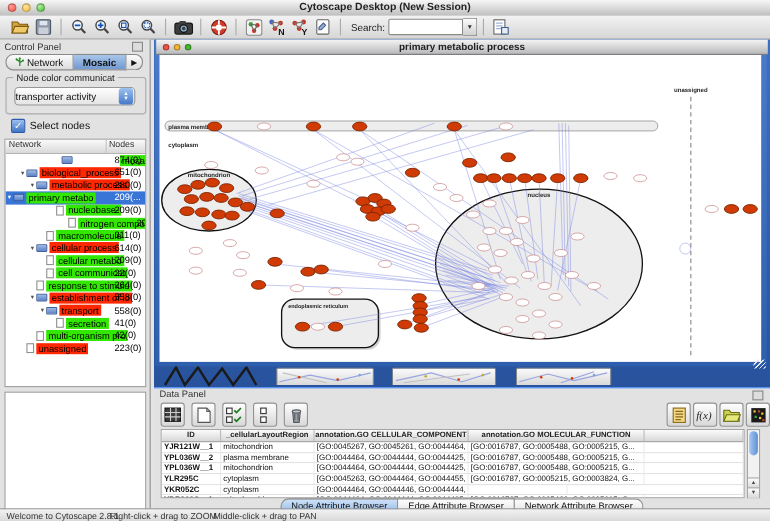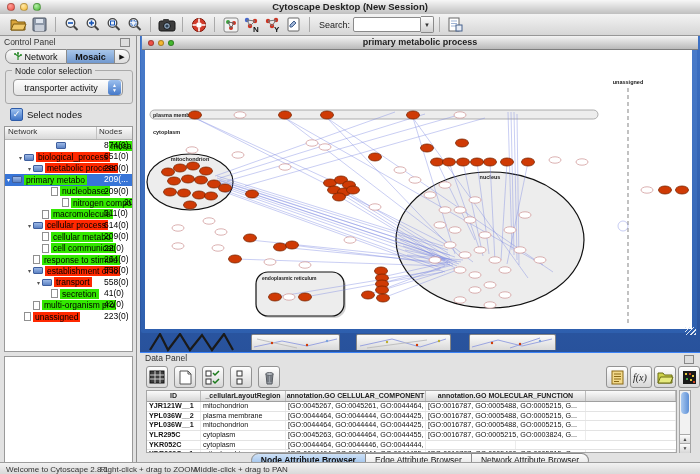--- a/index.html
+++ b/index.html
@@ -32,21 +32,21 @@
   .cp-tab{flex:0 0 auto;display:flex;align-items:center;justify-content:center;gap:2px;
     font-size:9px;color:#111;border:1px solid #8a8a8a;background:linear-gradient(#fbfbfb,#dcdcdc);height:15px;box-sizing:border-box}
   .cp-tab.first{border-radius:7px 0 0 7px;width:62px}
   .cp-tab.sel{background:linear-gradient(#a8c6ea,#7199cf);font-weight:bold;width:48px;border-left:none}
   .cp-tab.arrow{width:15px;border-left:none;border-radius:0 7px 7px 0;font-size:7px}
   .branch-ic{width:8px;height:9px;display:inline-block}
   .groupbox{left:5px;top:34px;width:126px;height:32px;border:1px solid #aaa;border-radius:3px}
   .groupbox .gb-ttl{position:absolute;left:6px;top:-5px;background:#e2e2e2;padding:0 3px;font-size:8.5px;color:#222}
   .combo{position:absolute;left:7px;top:8px;width:110px;height:17px;background:linear-gradient(#fefefe,#e4e4e4);
     border:1px solid #979797;border-radius:4px;font-size:9px;display:flex;align-items:center;box-sizing:border-box}
-  .combo .cval{flex:1;text-align:center;color:#111}
+  .combo .cval{flex:1;text-align:left;color:#111}
   .combo .cstep{width:13px;height:15px;margin-right:1px;border-radius:3px;background:linear-gradient(#9cc0ef,#4579c9);
     color:#fff;font-size:5px;line-height:5px;display:flex;flex-direction:column;align-items:center;justify-content:center}
   .chkrow{left:10px;top:72px;display:flex;align-items:center;gap:4px}
   .chk{width:11px;height:11px;border-radius:2px;background:linear-gradient(#9cc0ef,#3f74c7);border:1px solid #2d5ba8;
     color:#fff;font-size:9px;line-height:10px;text-align:center;font-weight:bold}
   .chklbl{font-size:9.5px;color:#111}
   .treepanel{left:4px;top:90px;width:129px;height:226px;background:#fff;border:1px solid #9a9a9a;box-sizing:border-box;overflow:hidden}
   .tree-hd{display:flex;height:12px;background:linear-gradient(#fbfbfb,#d9d9d9);border-bottom:1px solid #b5b5b5;font-size:8px;color:#333}
   .tree-hd .c1{flex:1;padding-left:3px;border-right:1px solid #c2c2c2}
   .tree-hd .c2{width:33px;padding-left:2px}
@@ -88,21 +88,21 @@
   .drow div{border-right:1px solid #ececec;box-sizing:border-box;padding-left:2px;overflow:hidden;white-space:nowrap;line-height:8.7px}
   .drow .c0{font-weight:bold}
   .dscroll{position:absolute;left:539px;top:37px;width:12px;height:63px;background:#f2f2f2;border:1px solid #a5a5a5;box-sizing:border-box}
   .dthumb{position:absolute;left:1px;top:1px;width:8px;height:22px;border-radius:4px;background:linear-gradient(90deg,#a9c9f0,#5d8fd6)}
   .dsarr{position:absolute;left:0;width:10px;height:9px;font-size:5px;text-align:center;line-height:9px;color:#444;background:linear-gradient(#fdfdfd,#d6d6d6);border-top:1px solid #aaa}
   .atabs{position:absolute;left:0;top:100px;width:560px;text-align:center}
   .atab{display:inline-block;font-size:8.5px;color:#111;padding:1px 9px 2px;border:1px solid #8a8a8a;border-left:none;
     background:linear-gradient(#fdfdfd,#e2e2e2);vertical-align:top}
   .atab.first{border-left:1px solid #8a8a8a;border-radius:8px 0 0 8px}
   .atab.last{border-radius:0 8px 8px 0}
-  .atab.sel{background:linear-gradient(#cfe2f7,#8fb8e8);font-weight:bold}
+  .atab.sel{background:linear-gradient(#cfe2f7,#8fb8e8);font-weight:normal}
   
   .statusbar{left:0;top:462px;width:700px;height:12px;background:linear-gradient(#f2f2f2,#d9d9d9);
     border-top:1px solid #9d9d9d;font-size:8px;color:#333;box-sizing:border-box}
   .statusbar span{position:absolute;top:1px;line-height:11px}
 </style>
 </head>
 <body>
 
 <div class="abs titlebar">
   <span class="tl r"></span>
@@ -234,21 +234,21 @@
           </svg>
       </span>
       <span>Network</span>
     </div>
     <div class="cp-tab sel">
       <span>Mosaic</span>
     </div>
     <div class="cp-tab arrow">▶</div>
   </div>
   <div class="abs groupbox">
-    <div class="gb-ttl">Node color selection</div>
+    <div class="gb-ttl">Node color communicat</div>
     <div class="combo">
       <span class="cval">transporter activity</span>
       <span class="cstep">
           <span>▲</span>
           <span>▼</span>
         </span>
     </div>
   </div>
   <div class="abs chkrow">
     <span class="chk">✓</span>

